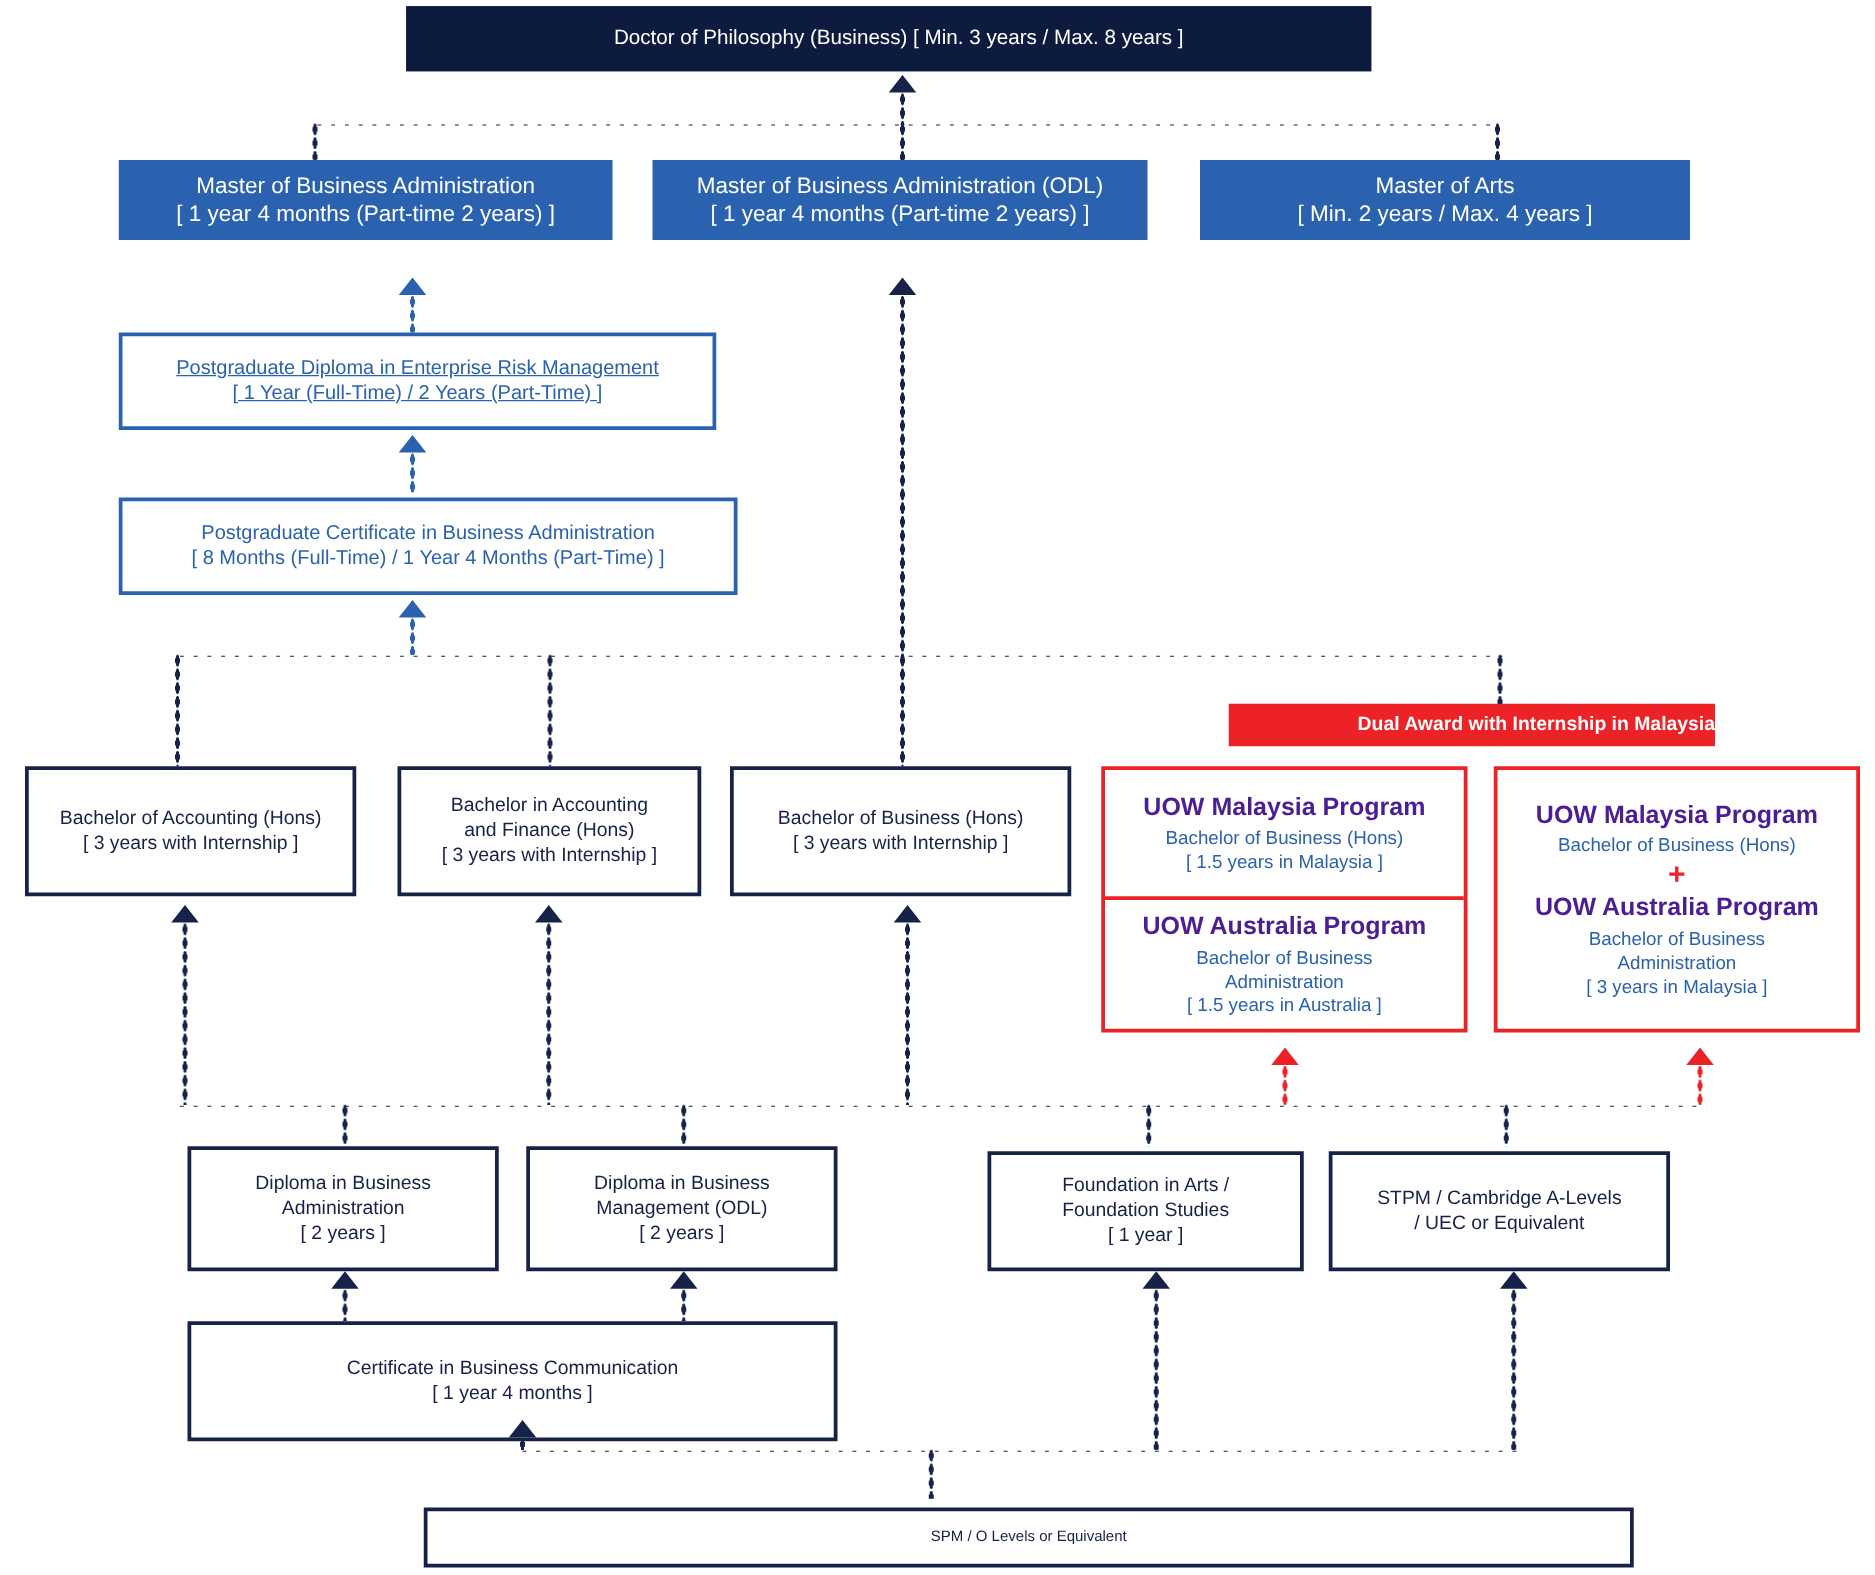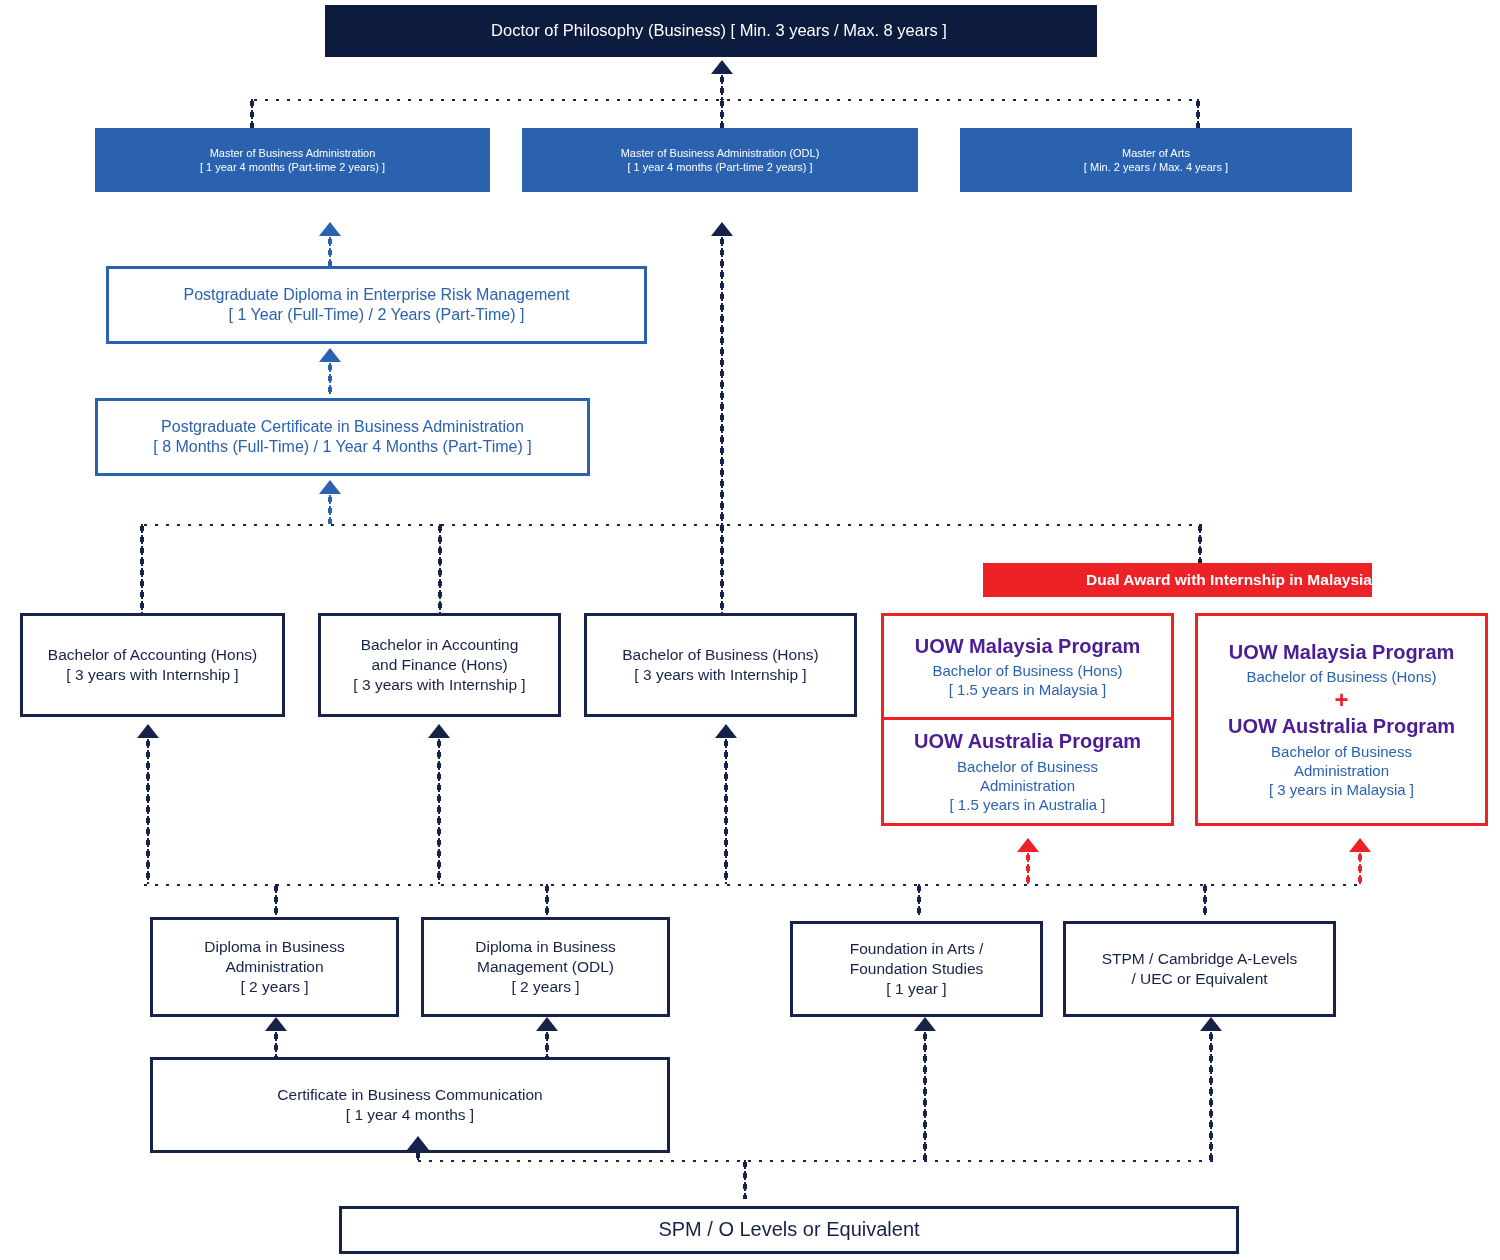--- a/index.html
+++ b/index.html
@@ -26,21 +26,21 @@
     background: #0d1b3e;
     color: #ffffff;
     font-size: 16.5px;
     border: 1px solid #0d1b3e;
   }
 
   
   .blue-solid {
     background: #2a62b0;
     color: #ffffff;
-    font-size: 11px;
+    font-size: 18px;
   }
 
   
   .blue-outline {
     background: #ffffff;
     border: 3px solid #2a62b0;
     color: #2a62b0;
     font-size: 16px;
   }
 
@@ -149,21 +149,21 @@
     <span>Master of Arts</span>
     <span>[ Min. 2 years / Max. 4 years ]</span>
   </div>
 
   <div class="ar blue" style="left:319px; top:222px;"></div>
   <div class="dv blue" style="left:328px; top:236px; height:32px;"></div>
 
   <div class="ar" style="left:711px; top:222px;"></div>
   <div class="dv" style="left:720px; top:236px; height:290px;"></div>
 
-  <div class="box blue-outline" style="left:106px; top:266px; width:541px; height:78px;">
+  <div class="box blue-outline" style="left:95px; top:266px; width:478px; height:78px;text-decoration:underline;">
     <span>Postgraduate Diploma in Enterprise Risk Management</span>
     <span>[ 1 Year (Full-Time) / 2 Years (Part-Time) ]</span>
   </div>
 
   <div class="ar blue" style="left:319px; top:348px;"></div>
   <div class="dv blue" style="left:328px; top:362px; height:32px;"></div>
 
   <div class="box blue-outline" style="left:95px; top:398px; width:495px; height:78px;">
     <span>Postgraduate Certificate in Business Administration</span>
     <span>[ 8 Months (Full-Time) / 1 Year 4 Months (Part-Time) ]</span>
@@ -284,17 +284,17 @@
     <span>Certificate in Business Communication</span>
     <span>[ 1 year 4 months ]</span>
   </div>
 
   <div class="ar" style="left:407px; top:1136px;"></div>
 
   <div class="dh" style="left:414px; top:1159px; width:800px;"></div>
   <div class="dv" style="left:416px; top:1150px; height:10px;"></div>
   <div class="dv" style="left:743px; top:1159px; height:40px;"></div>
 
-  <div class="box navy-outline" style="left:339px; top:1206px; width:900px; height:48px; font-size:20px;">
+  <div class="box navy-outline" style="left:339px; top:1206px; width:968px; height:48px; font-size:12px;">
     <span>SPM / O Levels or Equivalent</span>
   </div>
 
 </div>
 
 </body></html>

